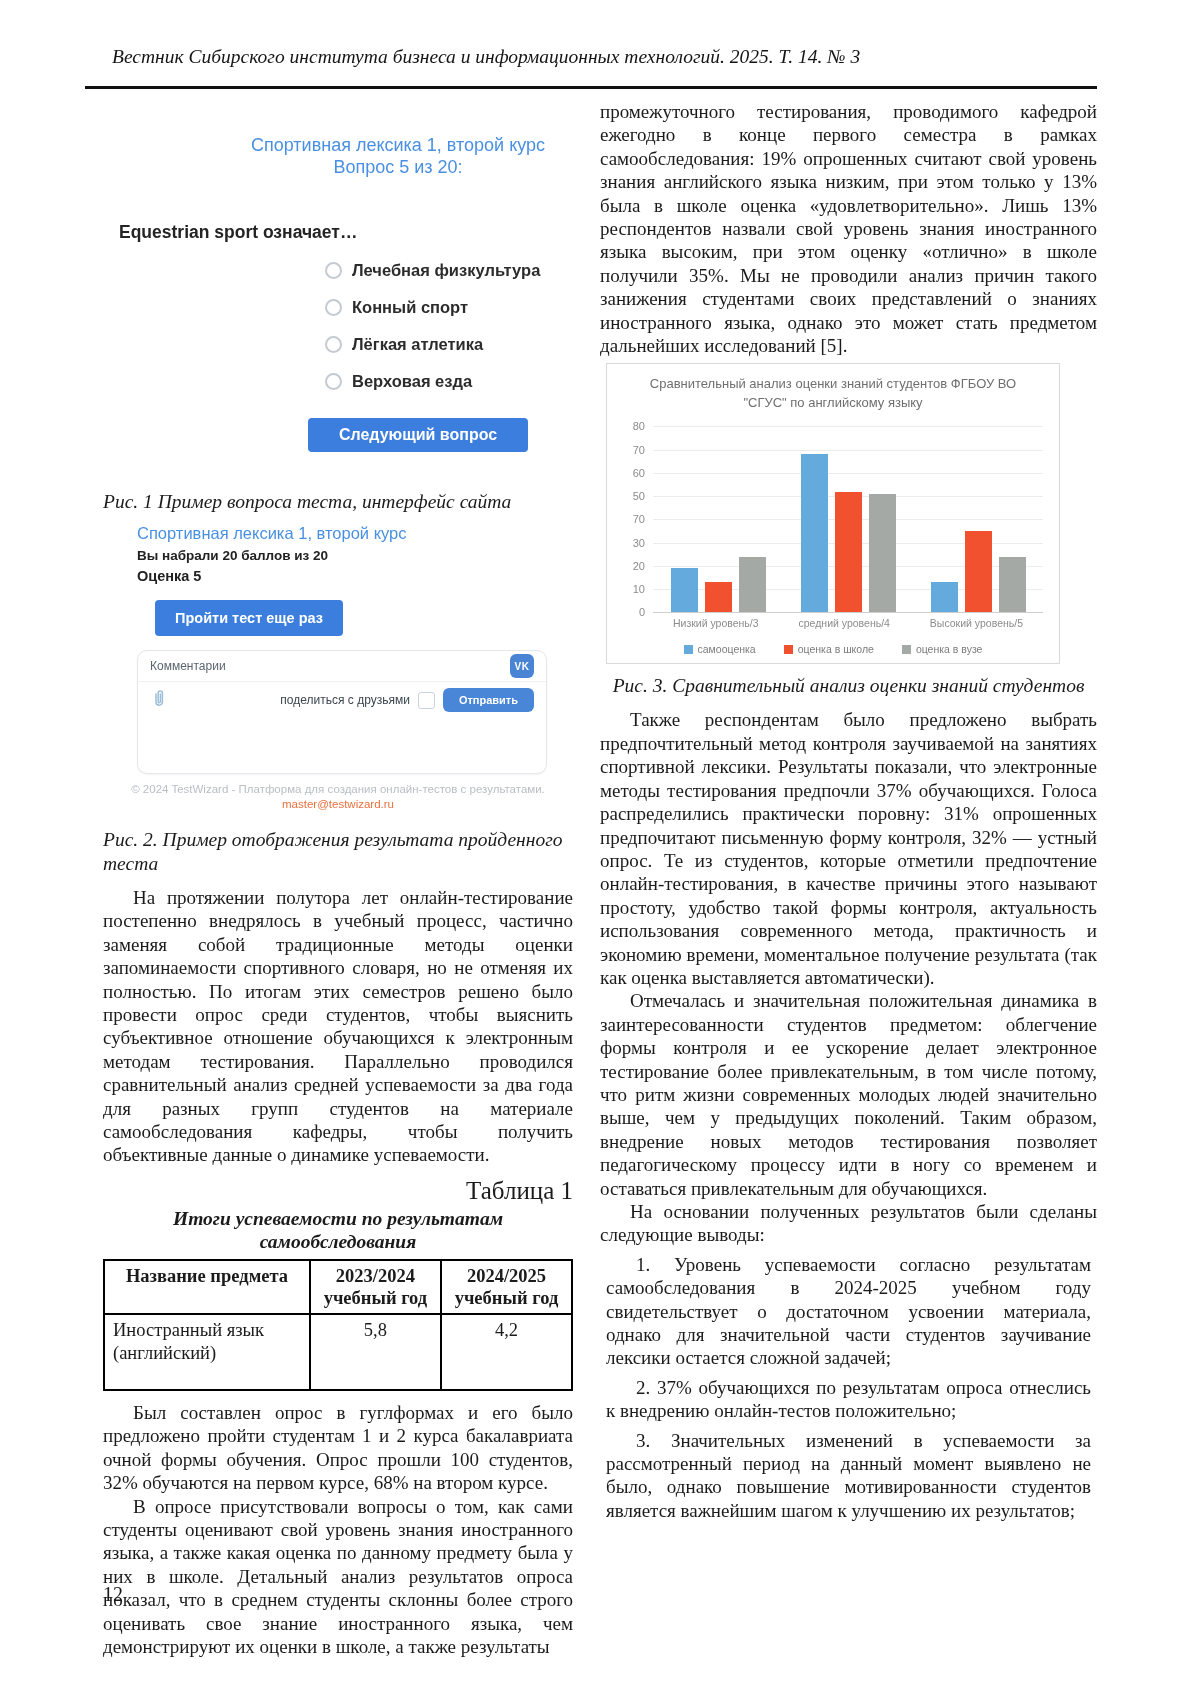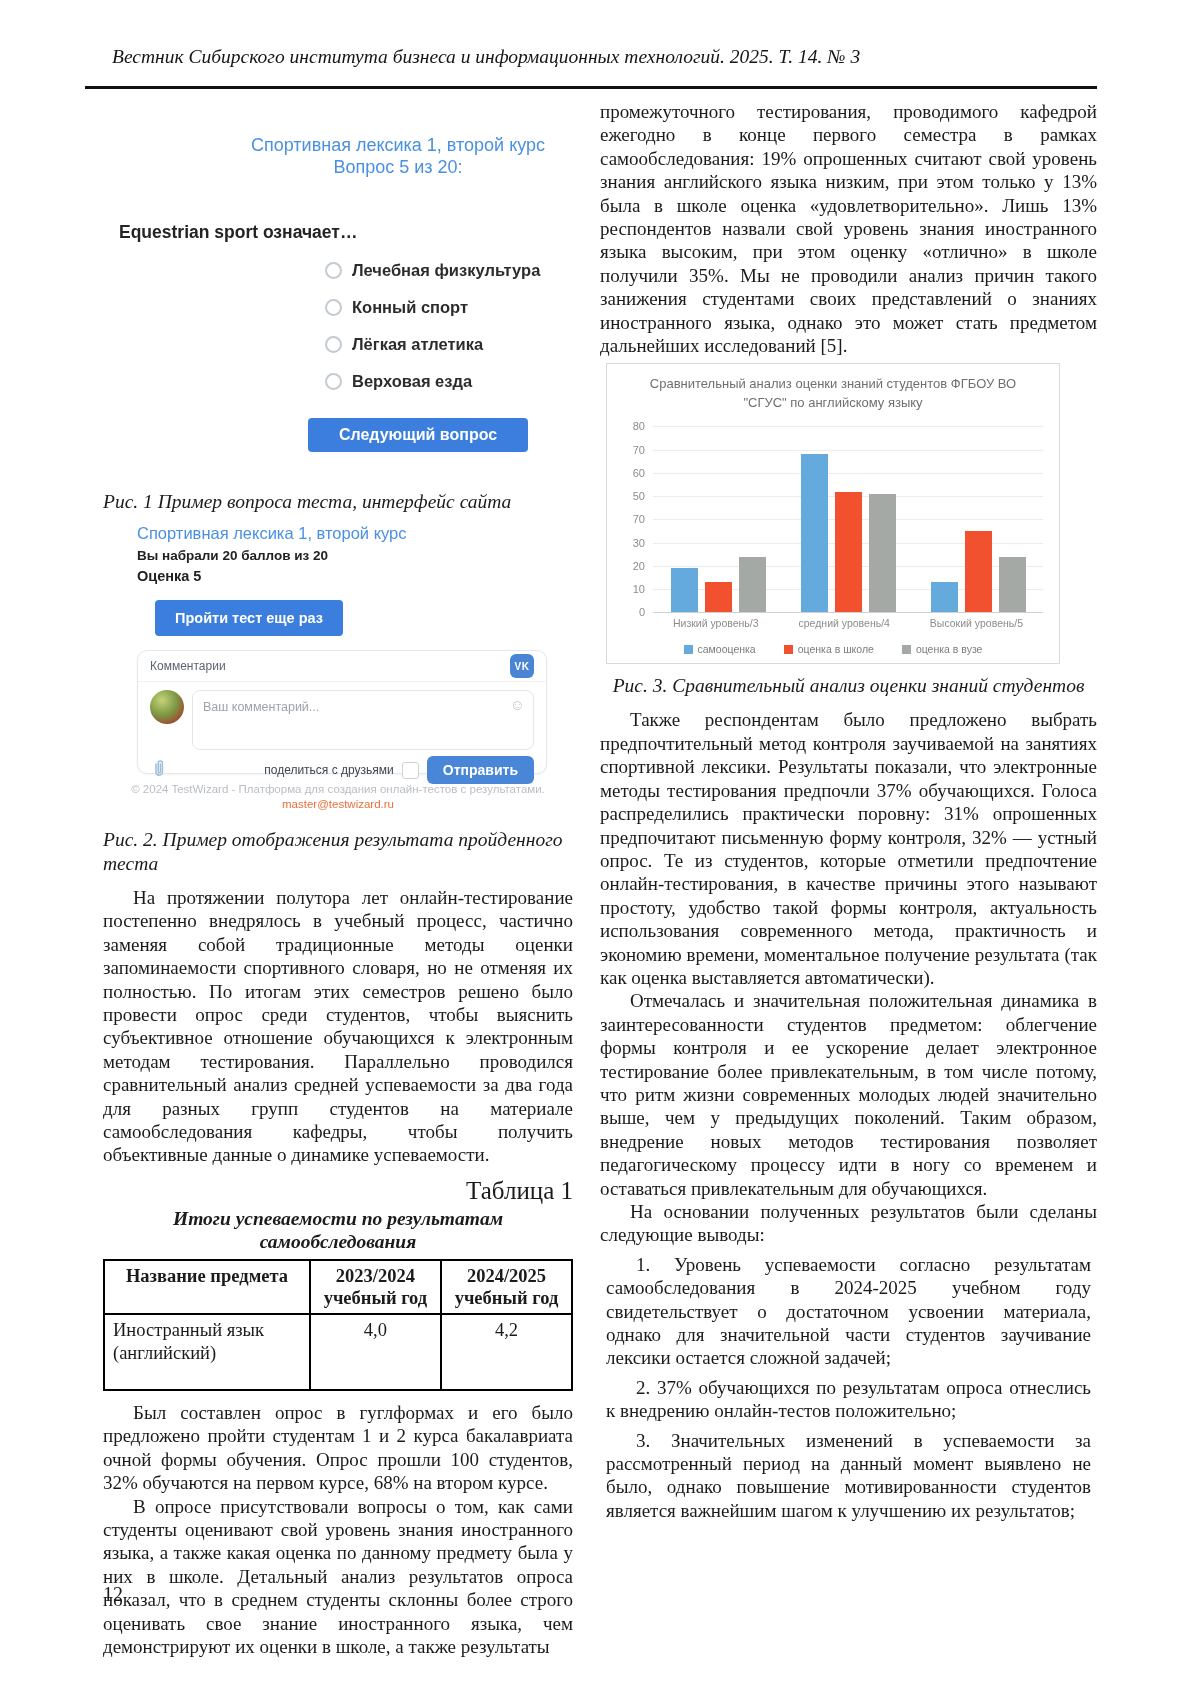--- a/index.html
+++ b/index.html
@@ -50,21 +50,21 @@
   .avatar{width:34px;height:34px;border-radius:50%;flex:0 0 auto;
           background:radial-gradient(circle at 35% 30%,#c6d37a 0%,#7d9a44 45%,#9e4b32 78%,#4f632c 100%);}
   .comment-input{position:relative;flex:1;margin-left:8px;height:52px;
                  border:1px solid #e2e6ea;border-radius:8px;padding:6px 26px 0 10px;}
   .comment-placeholder{color:#9aa4ae;font-size:12.5px;}
   .smiley{position:absolute;right:8px;top:5px;color:#c2cad2;font-size:15px;}
   .card-foot{display:flex;align-items:center;justify-content:space-between;padding:6px 12px 0 14px;}
   .foot-right{display:flex;align-items:center;gap:8px;}
   .share-label{font-size:12px;color:#3c4650;}
   .checkbox{width:15px;height:15px;border:1px solid #ccd3d9;border-radius:3px;background:#fff;}
-  .send-btn{background:#4a86d8;border-radius:6px;padding:6px 16px;font-size:14px;
+  .send-btn{background:#4a86d8;border-radius:6px;padding:6px 16px;font-size:11px;
             display:inline-flex;height:auto;}
   .f2-footer{position:absolute;left:0;right:0;top:258px;text-align:center;
              color:#b9bec4;font-size:11.5px;line-height:15px;}
   .f2-footer-email{color:#e8703f;}
 
   
   .table-label{text-align:right;font-size:25px;margin:10px 0 2px 0;}
   .table-title{text-align:center;font-weight:700;font-size:19.5px;line-height:23px;margin:2px 40px 6px 40px;font-style:italic;}
   table.results{width:100%;border-collapse:collapse;}
   table.results th, table.results td{border:2px solid #000;font-size:18.5px;padding:4px 8px;}
@@ -138,27 +138,20 @@
       <div class="f2-title">Спортивная лексика 1, второй курс</div>
       <div class="f2-score">Вы набрали 20 баллов из 20</div>
       <div class="f2-grade">Оценка 5</div>
       <button class="blue-btn f2-retry">Пройти тест еще раз</button>
 
       <div class="f2-card">
         <div class="card-head">
           <span class="card-head-label">Комментарии</span>
           <span class="vk-icon">VK</span>
         </div>
-        <div class="card-body">
-          <span class="avatar"></span>
-          <div class="comment-input">
-            <span class="comment-placeholder">Ваш комментарий...</span>
-            <span class="smiley">☺</span>
-          </div>
-        </div>
         <div class="card-foot">
           <span>
             <svg width="14" height="19" viewBox="0 0 14 19">
               <path d="M4 5 v8 a3.2 3.2 0 0 0 6.4 0 V4 a2.1 2.1 0 0 0 -4.2 0 v8.6 a1.1 1.1 0 0 0 2.2 0 V5" fill="none" stroke="#9bbdd8" stroke-width="1.5" stroke-linecap="round"></path>
             </svg>
           </span>
           <span class="foot-right">
             <span class="share-label">поделиться с друзьями</span>
             <span class="checkbox"></span>
             <button class="blue-btn send-btn">Отправить</button>
@@ -182,21 +175,21 @@
       <thead>
           <tr id="results-head">
             <th class="col-subject">Название предмета</th>
             <th class="col-year">2023/2024 учебный год</th>
             <th class="col-year">2024/2025 учебный год</th>
           </tr>
         </thead>
       <tbody id="results-body">
           <tr>
             <td>Иностранный язык (английский)</td>
-            <td class="num">4,0</td>
+            <td class="num">5,8</td>
             <td class="num">4,2</td>
           </tr>
         </tbody>
     </table>
 
     <p class="para" style="margin-top:10px;">Был составлен опрос в гуглформах и его было предложено пройти студентам 1 и 2 курса бакалавриата очной формы обучения. Опрос прошли 100 студентов, 32% обучаются на первом курсе, 68% на втором курсе.</p>
     <p class="para">В опросе присутствовали вопросы о том, как сами студенты оценивают свой уровень знания иностранного языка, а также какая оценка по данному предмету была у них в школе. Детальный анализ результатов опроса показал, что в среднем студенты склонны более строго оценивать свое знание иностранного языка, чем демонстрируют их оценки в школе, а также результаты</p>
   </div>
 
   <div class="col-right">

